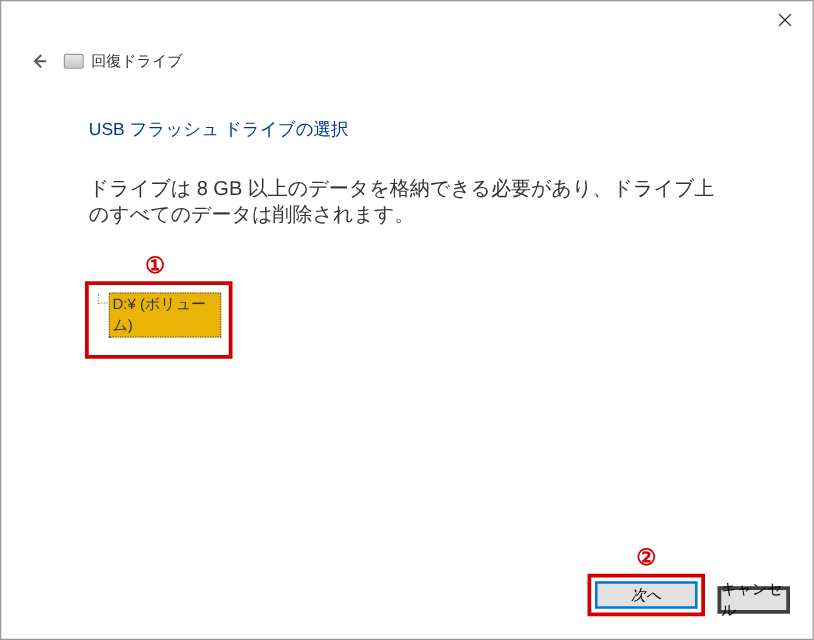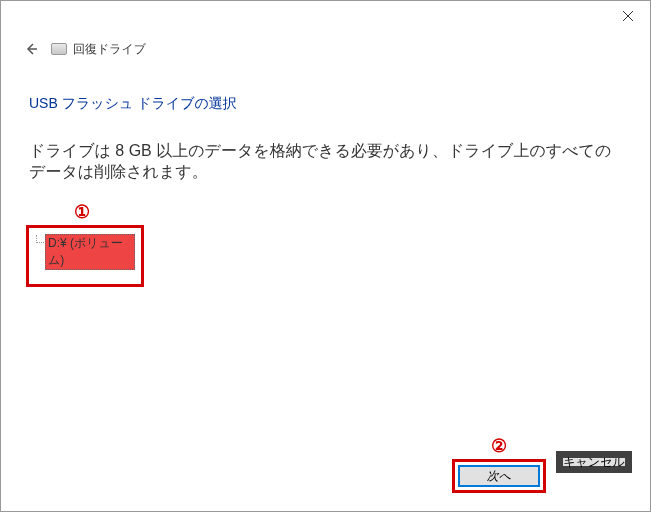--- a/index.html
+++ b/index.html
@@ -59,21 +59,21 @@
       border: 1px solid #999;
       border-radius: 2px;
       margin-right: 6px;
       position: relative;
     }
     .window-title {
       font-size: 12px;
       color: #333;
     }
     .content {
-      padding: 10px 28px;
+      padding: 10px 70px;
     }
     .page-title {
       font-size: 14px;
       color: #003399;
       margin-bottom: 28px;
       margin-top: 18px;
     }
     .description {
       font-size: 16px;
       color: #333;
@@ -93,21 +93,21 @@
       margin-left: -3px;
     }
     .drives-header {
       font-size: 12px;
       color: #333;
       margin-bottom: 2px;
     }
     .drive-item {
       font-size: 12px;
       color: #333;
-      background: #ef4444;
+      background: #eab308;
       border: 1px dotted #666;
       padding: 0 2px;
       display: inline-block;
       margin-left: 10px;
       cursor: pointer;
       position: relative;
     }
     .tree-connector {
       position: absolute;
       left: -10px;
@@ -146,30 +146,30 @@
       height: 22px;
       background: #e1e1e1;
       border: 2px solid #0078d7;
       font-size: 12px;
       cursor: pointer;
       display: flex;
       align-items: center;
       justify-content: center;
     }
     .cancel-btn {
-      width: 76px;
+      width: 58px;
       height: 22px;
       background: #e1e1e1;
-      border: 7px solid #404040;
-      font-size: 12px;
-      cursor: pointer;
-      display: flex;
-      align-items: center;
-      justify-content: center;
-      margin-bottom: 20px;
+      border: 3px solid #404040;
+      font-size: 12px;
+      cursor: pointer;
+      display: flex;
+      align-items: center;
+      justify-content: center;
+      margin-bottom: 2px;
     }
   </style>
 </head>
 <body>
 
 <div class="titlebar">
   <div class="close-btn">
     <svg viewBox="0 0 10 10">
       <line x1="0" y1="0" x2="10" y2="10" stroke="#333" stroke-width="1"></line>
       <line x1="10" y1="0" x2="0" y2="10" stroke="#333" stroke-width="1"></line>

